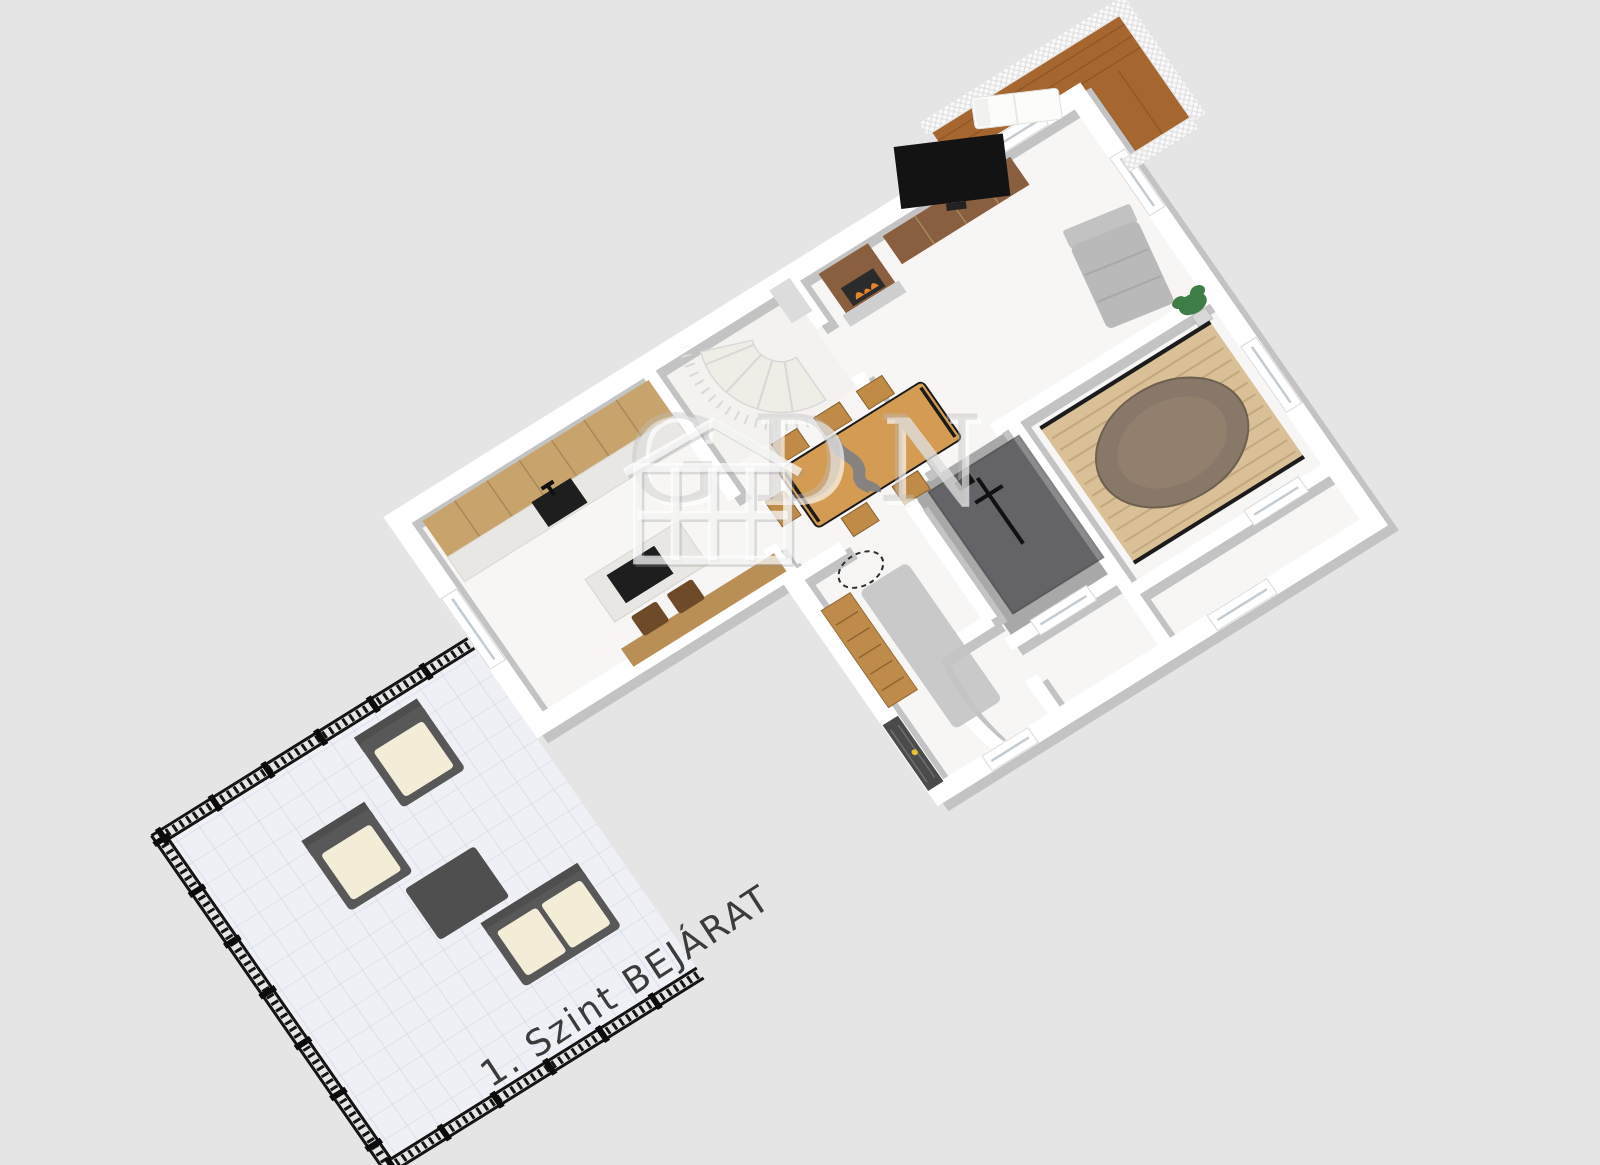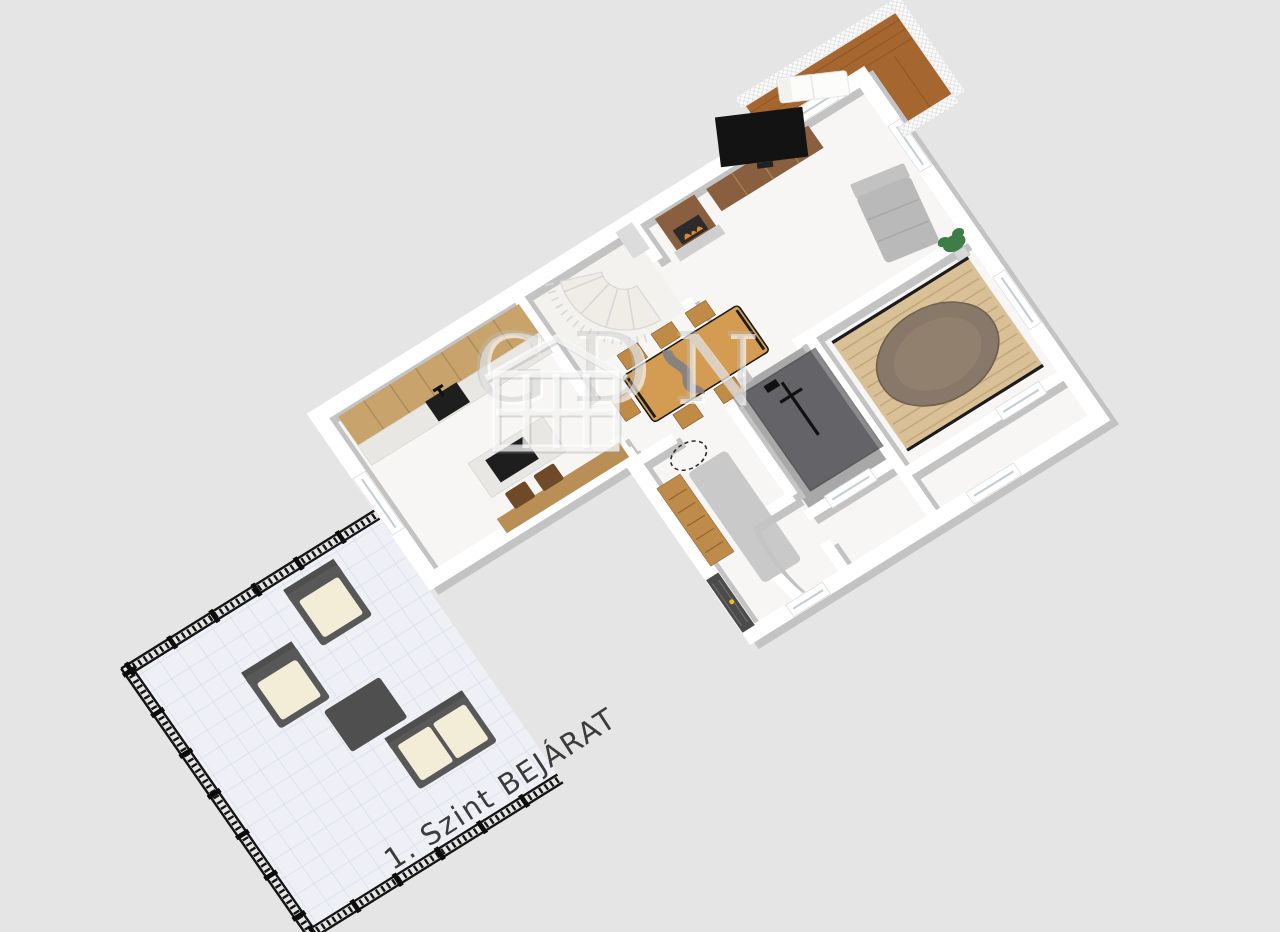--- a/index.html
+++ b/index.html
@@ -70,21 +70,21 @@
   .winframe{fill:var(--window-frame,#ffffff);stroke:#d9d9d9;stroke-width:1;}
   .winline{stroke:var(--window-line,#c2ccd2);stroke-width:2.5;fill:none;}
 
   .tv{fill:var(--tv,#131313);}
   .plantleaf{fill:var(--plant,#3e7d45);}
   .pot{fill:var(--pot,#d8d8d8);stroke:#bdbdbd;stroke-width:1;}
 
   #caption{position:absolute;left:378px;top:848px;transform:rotate(-33deg);
     transform-origin:0 0;font-size:29px;letter-spacing:2px;
     color:var(--caption,#3b3b3b);white-space:nowrap;}
-  #watermark{position:absolute;left:456px;top:328px;width:340px;text-align:center;
+  #watermark{position:absolute;left:470px;top:328px;width:340px;text-align:right;
     pointer-events:none;}
   #wm-text{font-family:"DejaVu Serif",serif;font-size:96px;letter-spacing:24px;
     color:var(--watermark-fill,rgba(190,190,190,0.4));
     text-shadow:3px 3px 0 var(--watermark-emboss,rgba(255,255,255,0.65));
     line-height:1;margin-top:-8px;}
 </style>
 </head>
 <body>
 
 <div id="stage">

